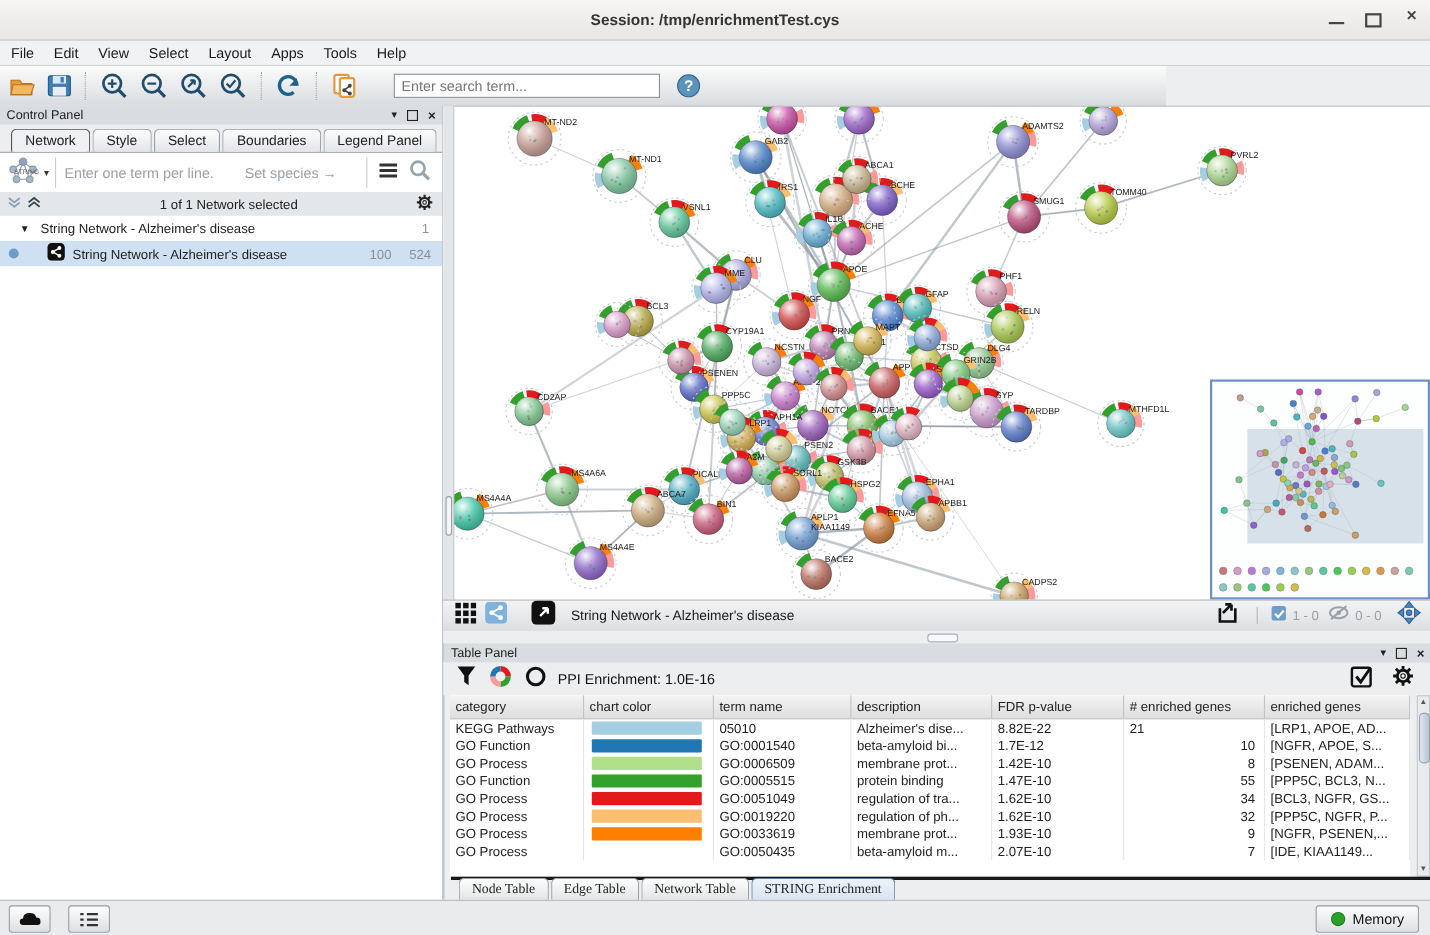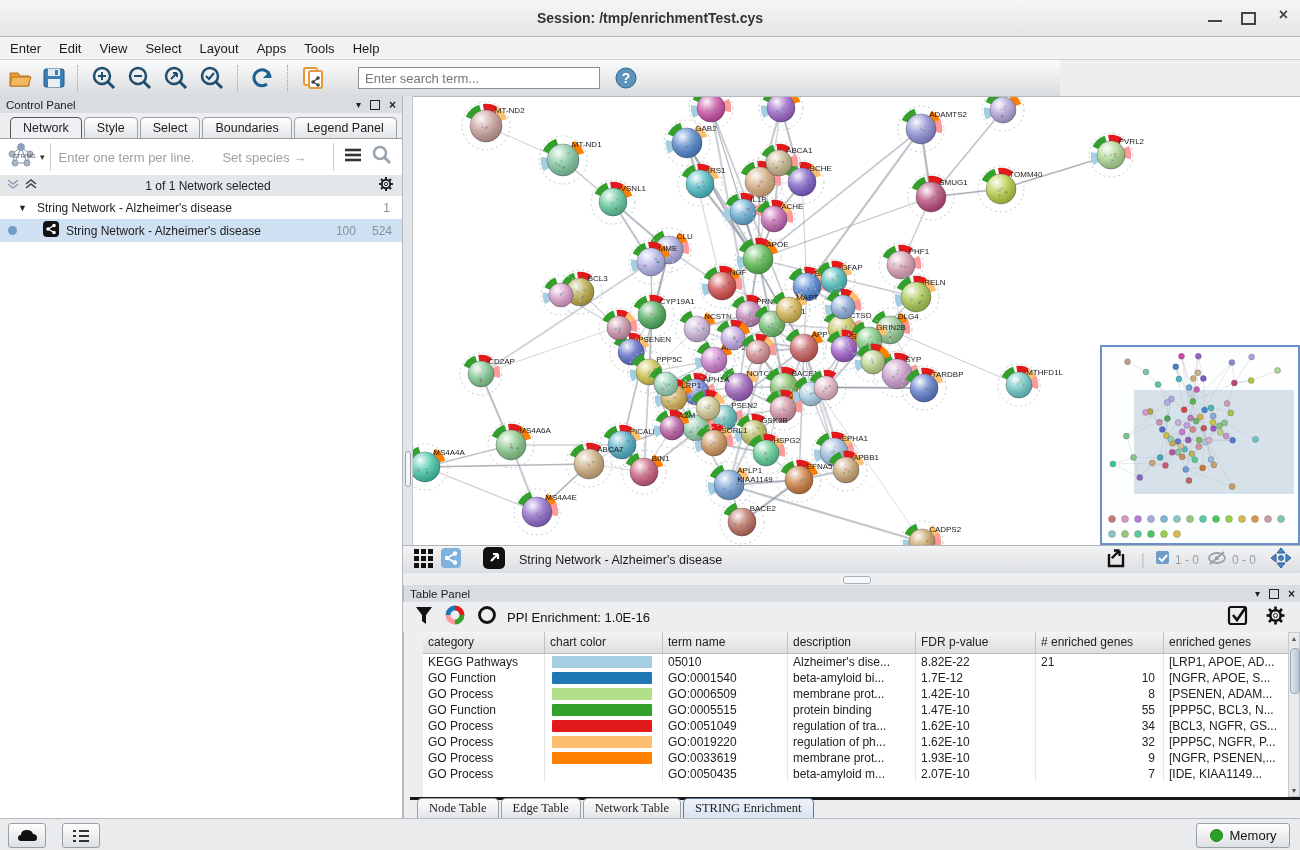--- a/index.html
+++ b/index.html
@@ -57,21 +57,21 @@
     display:flex;align-items:center;}
   #net-title{font-size:12.5px;color:#1a1a1a;margin-left:14px;}
   .ct-gray{color:#9aa0a6;font-size:12px;}
   #h-splitter{left:403px;top:573px;width:897px;height:12px;background:#eceef0;}
   #h-splitter .pill{position:absolute;left:440px;top:3px;width:26px;height:6px;border:1px solid #aab0b5;
     border-radius:3px;background:#f8f9fa;}
   
   #table-panel{left:403px;top:585px;width:897px;height:233px;background:#eceef0;border-left:1px solid #b6babe;}
   #tp-toolbar{left:403px;top:602px;width:897px;height:30px;display:flex;align-items:center;background:#eceef0;}
   #ppi-label{font-size:13px;color:#111;margin-left:10px;}
-  #tp-grid{left:423px;top:632px;width:873px;height:165px;background:#fff;overflow:hidden;}
+  #tp-grid{left:409px;top:632px;width:873px;height:165px;background:#fff;overflow:hidden;}
   .gh-row{display:flex;height:21px;background:linear-gradient(#f4f4f4,#dedede);border-bottom:1px solid #b9bdc1;}
   .gh-cell{font-size:12px;line-height:21px;padding-left:5px;border-right:1px solid #bfc3c7;box-sizing:border-box;
     white-space:nowrap;overflow:hidden;}
   .g-row{display:flex;height:16px;}
   .g-cell{font-size:12px;line-height:16px;padding-left:5px;border-right:1px solid #e4e7ea;box-sizing:border-box;
     white-space:nowrap;overflow:hidden;}
   .swatch{margin:2px 4px 1px 2px;height:12px;border-radius:1px;width:100px;}
   #tp-scroll{left:1288px;top:632px;width:12px;height:165px;background:#e8eaec;border:1px solid #c5c9cd;box-sizing:border-box;}
   #tp-thumb{position:absolute;left:1px;top:15px;width:8px;height:44px;background:linear-gradient(90deg,#dfe6ee,#b7c4d4);
     border:1px solid #98a4b4;border-radius:4px;}
@@ -94,21 +94,21 @@
 <div id="app">
 
   <div class="abs" id="titlebar">
     <div id="title">Session: /tmp/enrichmentTest.cys</div>
     <div class="abs winbtn" style="right:78px;border-bottom:2px solid #444;height:8px;"></div>
     <div class="abs winbtn" style="right:44px;border:2px solid #444;width:11px;height:9px;"></div>
     <div class="abs" style="right:12px;top:6px;font-size:16px;color:#444;font-weight:bold;">×</div>
   </div>
 
   <div class="abs" id="menubar">
-      <span class="menu-item">Enter</span>
+      <span class="menu-item">File</span>
       <span class="menu-item">Edit</span>
       <span class="menu-item">View</span>
       <span class="menu-item">Select</span>
       <span class="menu-item">Layout</span>
       <span class="menu-item">Apps</span>
       <span class="menu-item">Tools</span>
       <span class="menu-item">Help</span>
     </div>
 
   <div class="abs" id="toolbar">

